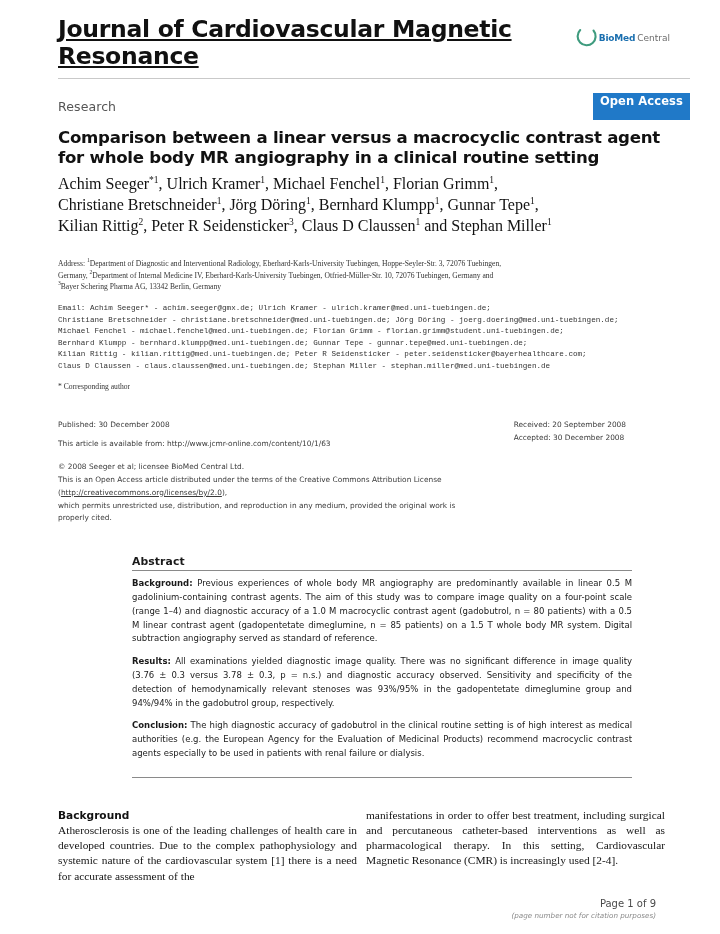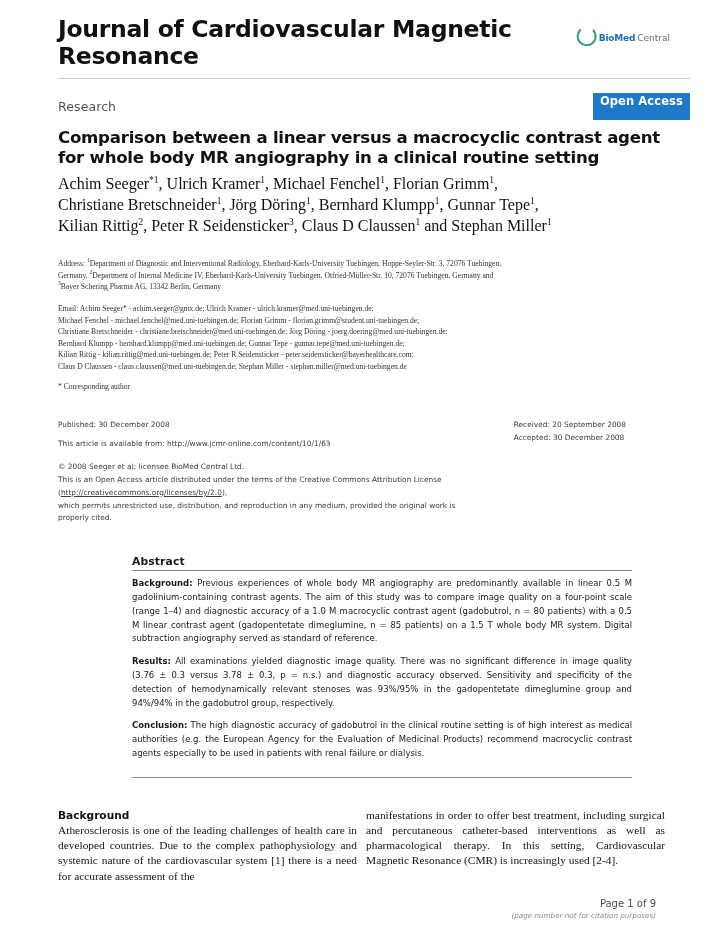--- a/index.html
+++ b/index.html
@@ -35,20 +35,21 @@
   }
   .journal-title {
     font-family: "DejaVu Sans", sans-serif;
     font-weight: bold;
     font-size: 23.5px;
     line-height: 1.14;
     letter-spacing: -0.3px;
     color: #111111;
     max-width: 480px;
     margin: 0;
+    text-decoration: underline;
   }
   .bmc-logo {
     display: flex;
     align-items: center;
     padding-top: 8px;
     margin-right: 20px;
   }
   .bmc-mark {
     width: 26px;
     height: 26px;
@@ -120,21 +121,21 @@
   
   .meta-block {
     margin: 22px 40px 0 58px;
     font-family: "Liberation Serif", serif;
     font-size: 7.6px;
     line-height: 1.52;
     color: #333333;
   }
   .meta-block .addr { margin: 0; }
   .meta-block .addr sup { font-size: 5.6px; vertical-align: super; line-height: 0; }
-  .meta-block .emails { margin: 10px 0 0 0; }
+  .meta-block .emails { margin: 10px 0 0 0; font-family: Liberation Mono, monospace; }
   .meta-block .emails div { white-space: nowrap; }
   .meta-block .corr { margin: 9px 0 0 0; }
 
   
   .pub-block {
     margin: 26px 40px 0 58px;
     font-family: "DejaVu Sans", sans-serif;
     font-size: 7.4px;
     line-height: 1.75;
     color: #3a3a3a;
@@ -261,22 +262,22 @@
   </div>
 
   <div class="meta-block">
     <div class="addr">
       <div>Address: <sup>1</sup>Department of Diagnostic and Interventional Radiology, Eberhard-Karls-University Tuebingen, Hoppe-Seyler-Str. 3, 72076 Tuebingen,</div>
       <div>Germany, <sup>2</sup>Department of Internal Medicine IV, Eberhard-Karls-University Tuebingen, Otfried-Müller-Str. 10, 72076 Tuebingen, Germany and</div>
       <div><sup>3</sup>Bayer Schering Pharma AG, 13342 Berlin, Germany</div>
     </div>
     <div class="emails">
       <div>Email: Achim Seeger* - achim.seeger@gmx.de; Ulrich Kramer - ulrich.kramer@med.uni-tuebingen.de;</div>
+      <div>Christiane Bretschneider - christiane.bretschneider@med.uni-tuebingen.de; Jörg Döring - joerg.doering@med.uni-tuebingen.de;</div>
       <div>Michael Fenchel - michael.fenchel@med.uni-tuebingen.de; Florian Grimm - florian.grimm@student.uni-tuebingen.de;</div>
-      <div>Christiane Bretschneider - christiane.bretschneider@med.uni-tuebingen.de; Jörg Döring - joerg.doering@med.uni-tuebingen.de;</div>
       <div>Bernhard Klumpp - bernhard.klumpp@med.uni-tuebingen.de; Gunnar Tepe - gunnar.tepe@med.uni-tuebingen.de;</div>
       <div>Kilian Rittig - kilian.rittig@med.uni-tuebingen.de; Peter R Seidensticker - peter.seidensticker@bayerhealthcare.com;</div>
       <div>Claus D Claussen - claus.claussen@med.uni-tuebingen.de; Stephan Miller - stephan.miller@med.uni-tuebingen.de</div>
     </div>
     <div class="corr">* Corresponding author</div>
   </div>
 
   <div class="pub-block">
     <div class="pub-left">
       <div>Published: 30 December 2008</div>

